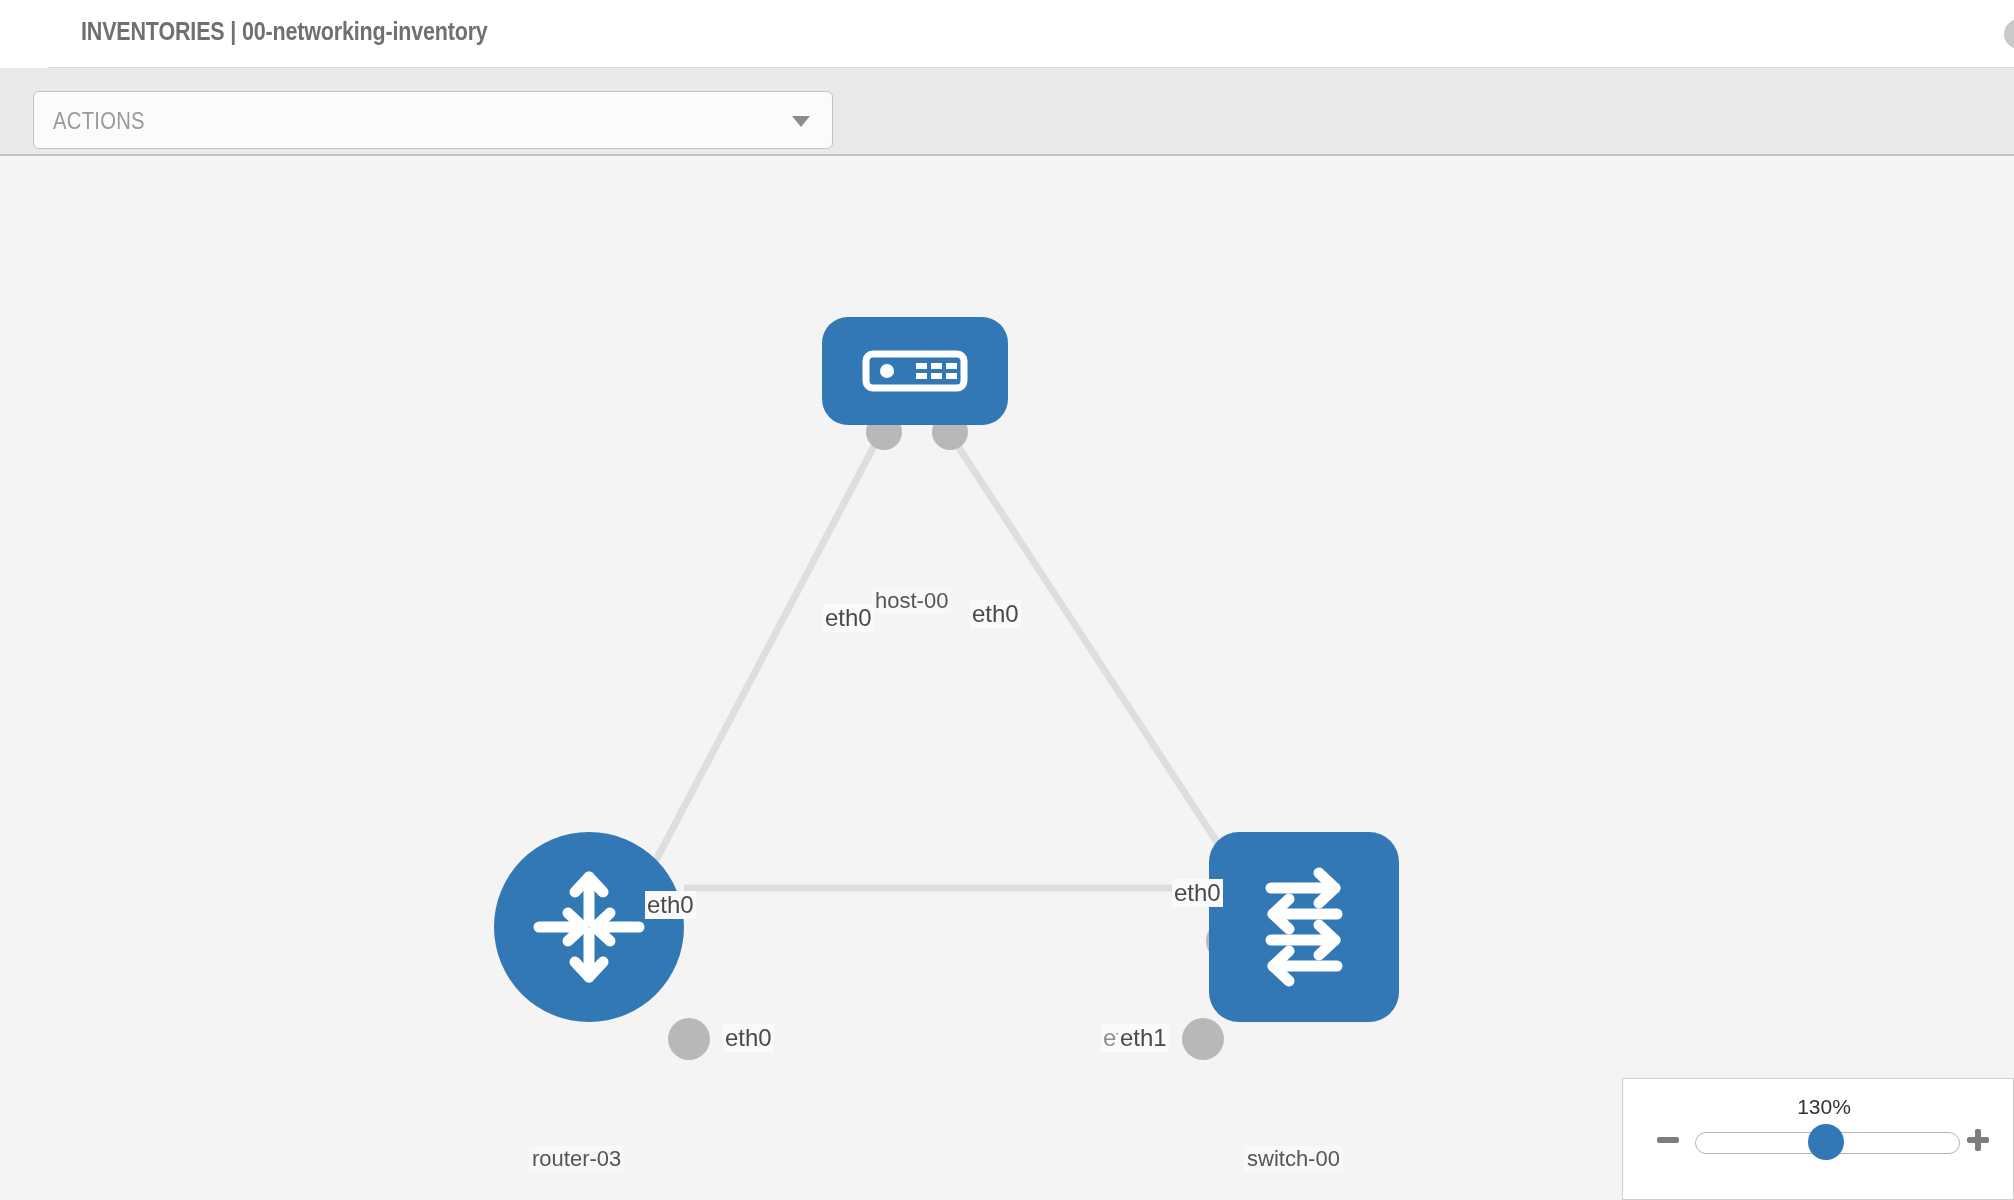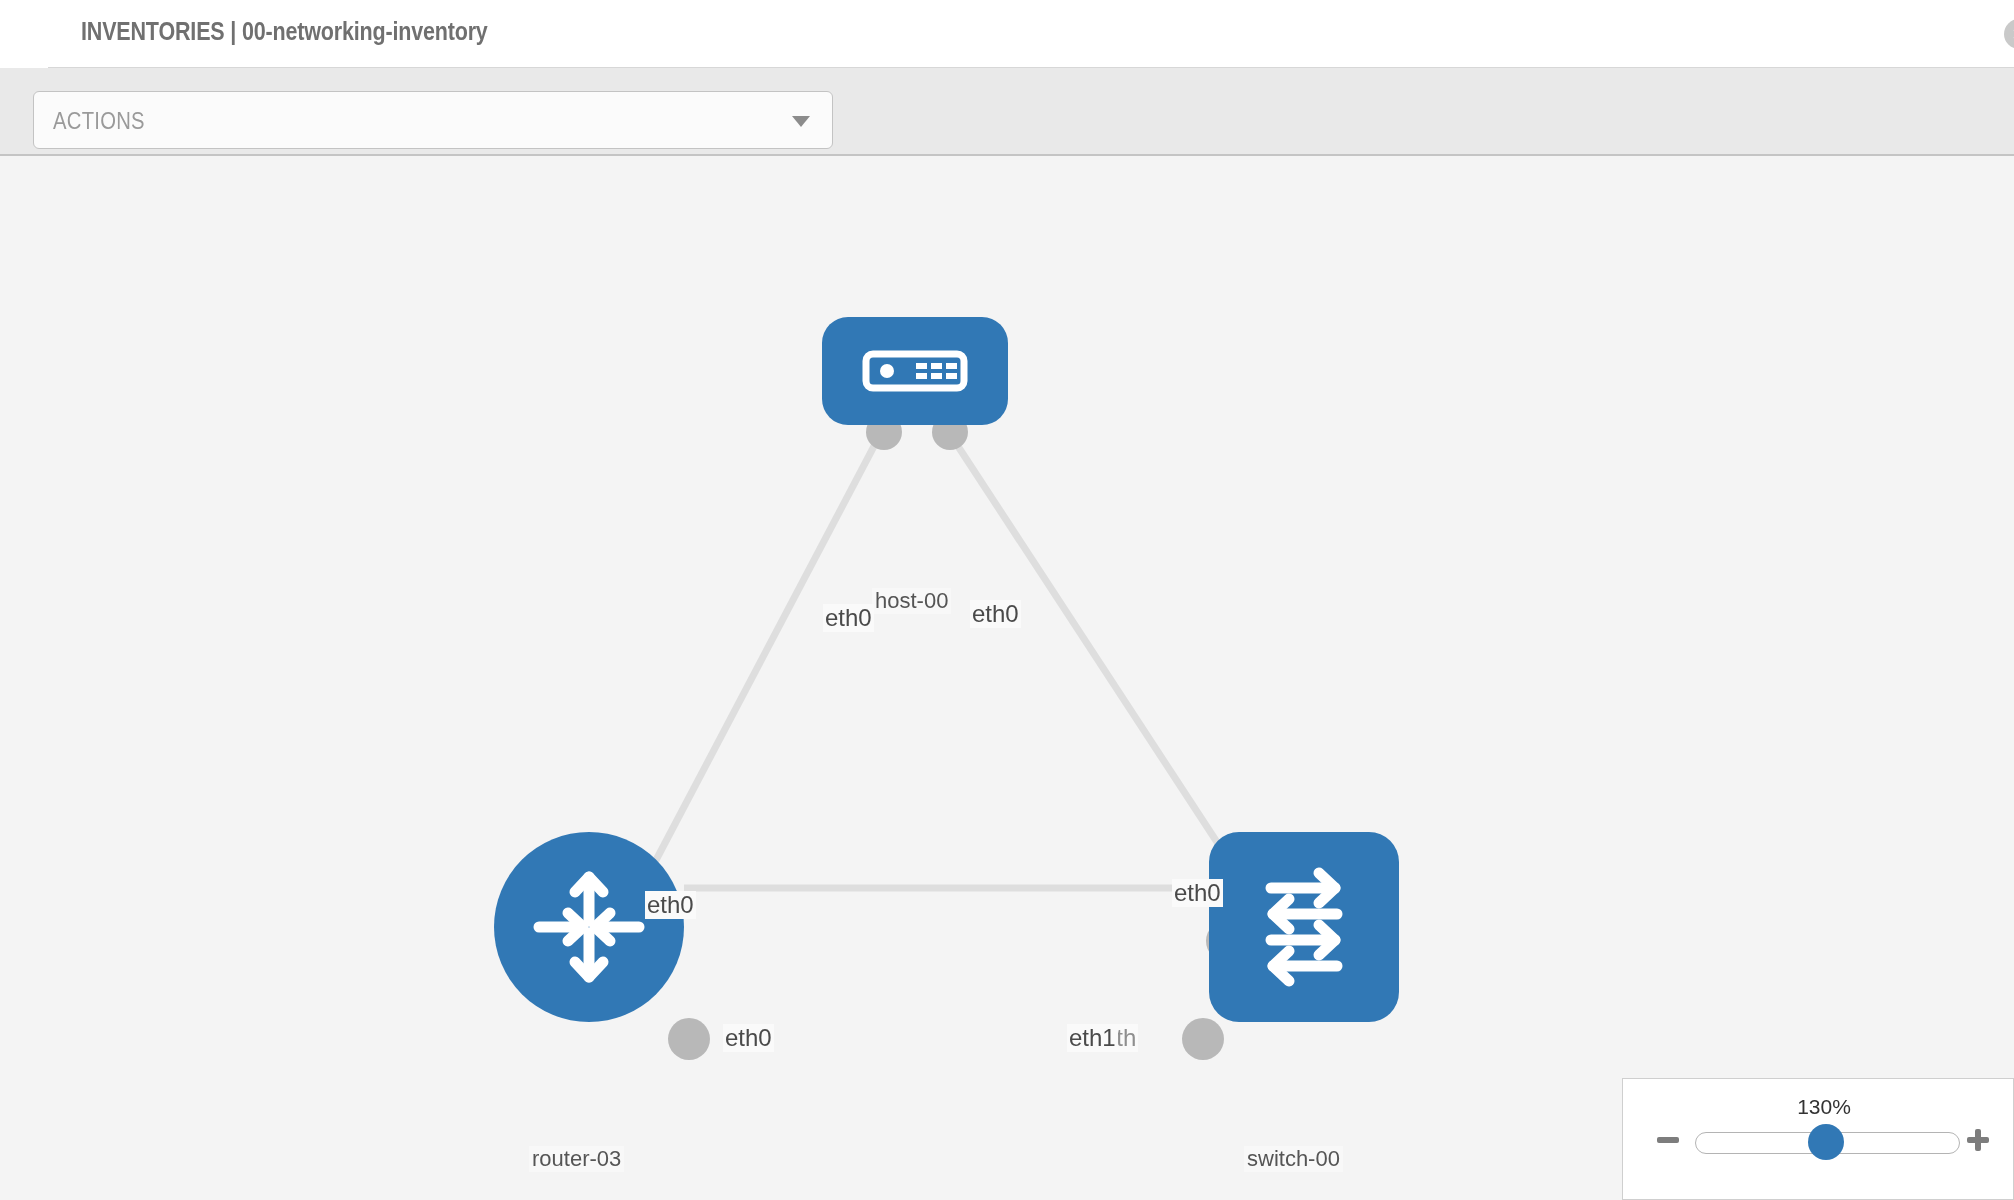--- a/index.html
+++ b/index.html
@@ -350,21 +350,21 @@
     </svg>
   </div>
   <div class="node-label label-switch">switch-00</div>
 
   <div class="link-label" style="left:823px; top:448px;">eth0</div>
   <div class="link-label" style="left:970px; top:444px;">eth0</div>
   <div class="link-label" style="left:645px; top:735px;">eth0</div>
   <div class="link-label" style="left:1172px; top:723px;">eth0</div>
   <div class="link-label" style="left:723px; top:868px;">eth0</div>
   <div class="link-label" style="left:1101px; top:868px; color:#8f8f8f;">eth</div>
-  <div class="link-label" style="left:1067px; top:868px;">eth1</div>
+  <div class="link-label" style="left:1118px; top:868px;">eth1</div>
 
   <div class="zoom-widget" style="top:922px;">
     <div class="zoom-pct">130%</div>
     <div class="zoom-minus">
       <svg width="30" height="30" viewBox="0 0 30 30">
           <rect x="4" y="12" width="22" height="6" rx="2" fill="#7d7d7d"></rect>
         </svg>
     </div>
     <div class="zoom-track"></div>
     <div class="zoom-thumb" style="left:185px;"></div>

